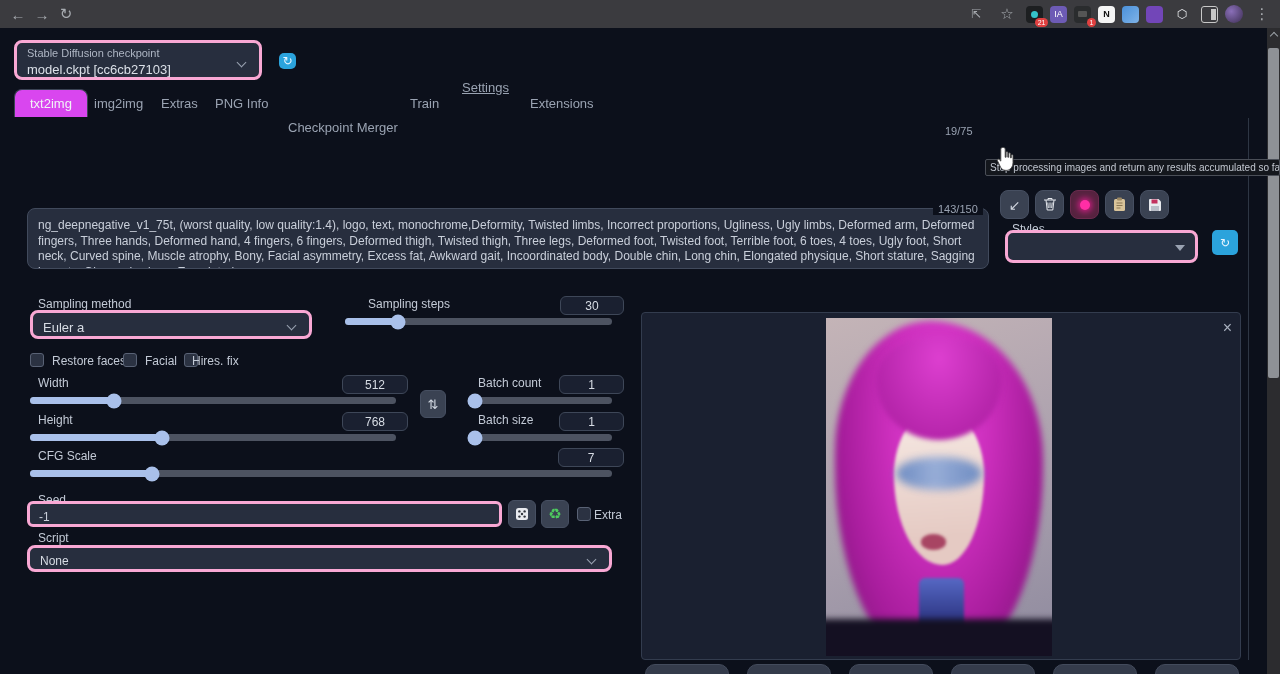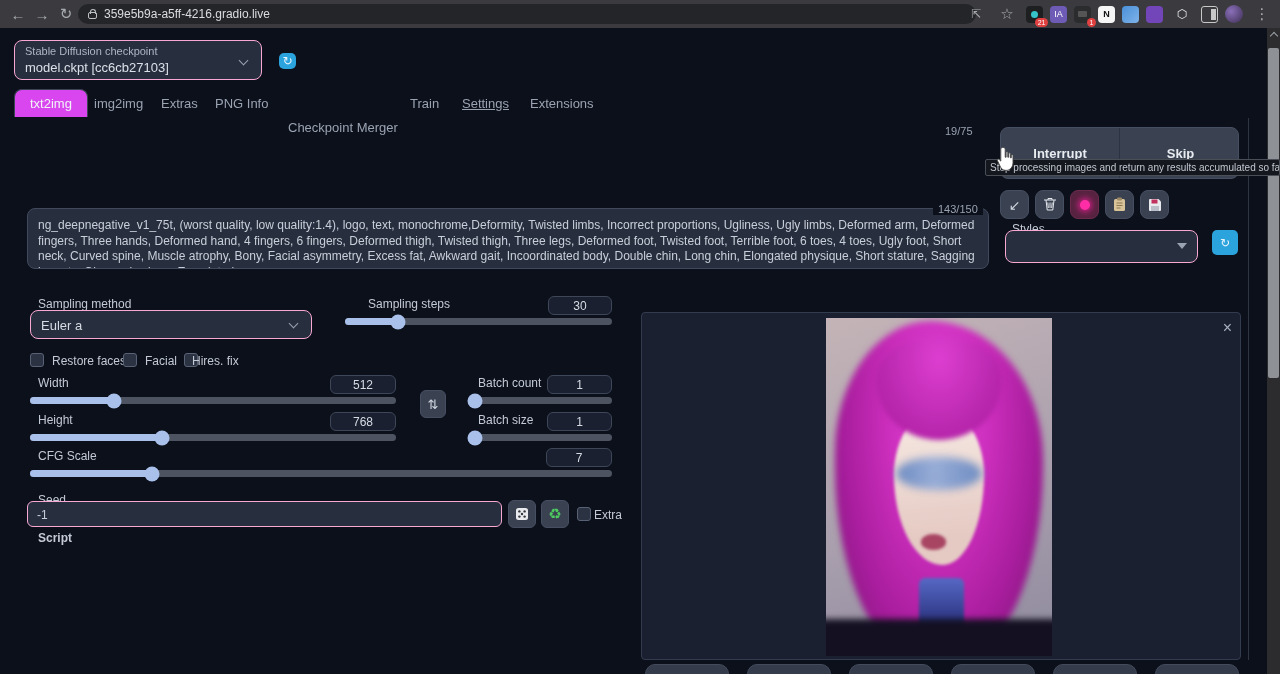--- a/index.html
+++ b/index.html
@@ -14,22 +14,22 @@
   .url-text { color:#dadce0; font-size:12px; }
   .lock { width:9px; height:7px; border:1.2px solid #bdc1c6; border-radius:2px; position:relative; margin-top:3px; }
   .lock:before { content:""; position:absolute; left:1.2px; top:-4px; width:4px; height:4px; border:1.2px solid #bdc1c6; border-bottom:none; border-radius:3px 3px 0 0; }
   .chrome-right { position:absolute; right:6px; top:0; height:28px; display:flex; align-items:center; gap:7px; }
   .ext { width:17px; height:17px; border-radius:4px; display:flex; align-items:center; justify-content:center; font-size:9px; color:#fff; position:relative; }
   .badge { position:absolute; right:-5px; bottom:-4px; background:#e04040; color:#fff; font-size:7px; border-radius:5px; padding:0 2.5px; line-height:9px; }
   .avatar { width:18px; height:18px; border-radius:50%; background:radial-gradient(circle at 35% 35%, #8a6fb8, #3c2e52); }
 
   
   .label { position:absolute; font-size:12px; color:#c3cad6; }
-  .box { position:absolute; background:#272e3e; border:1px solid #f9a8d4; border-radius:8px; }
-  .valbox { position:absolute; background:#1a2030; border:1px solid #3e4758; border-radius:6px; color:#d7dce4; font-size:12px; display:flex; align-items:center; justify-content:center; }
+  .box { position:absolute; background:#272e3e; border:3px solid #f9a8d4; border-radius:8px; }
+  .valbox { position:absolute; background:#1a2030; border:1px solid #3e4758; border-radius:6px; color:#d7dce4; font-size:12px; display:flex; align-items:center; justify-content:center;margin-left:12px; }
   .chev { width:7px; height:7px; border-right:1.6px solid #9aa3b2; border-bottom:1.6px solid #9aa3b2; transform:rotate(45deg); }
   .track { position:absolute; height:7px; background:#4d5361; border-radius:4px; }
   .fill { height:100%; background:#a9c0ea; border-radius:4px; }
   .handle { position:absolute; top:50%; width:15px; height:15px; background:#a9c0ea; border-radius:50%; transform:translate(-50%,-50%); }
   .cb { position:absolute; width:14px; height:14px; background:#2b3242; border:1px solid #596275; border-radius:3px; }
   .refresh-btn { position:absolute; background:#2ba3dc; border-radius:5px; color:#eaf6ff; display:flex; align-items:center; justify-content:center; font-size:12px; }
   .tool-btn { position:absolute; width:29px; height:29px; background:#3a4252; border:1px solid #464f61; border-radius:8px; display:flex; align-items:center; justify-content:center; }
   .counter { position:absolute; font-size:11px; color:#9aa3b2; background:#0c101b; padding:0 5px; z-index:3; }
 
   textarea.prompt-area { position:absolute; background:#272e3e; border:1px solid #414a5c; border-radius:8px; color:#c9cfda; font-size:12px; line-height:15px; padding:9px 10px; resize:none; outline:none; font-family:"Liberation Sans","DejaVu Sans",sans-serif; overflow:hidden; }
@@ -67,24 +67,20 @@
 </style>
 </head>
 <body>
 
 <div id="app">
 
   <div class="chrome">
     <span class="nav-ico" style="margin-left:6px">←</span>
     <span class="nav-ico">→</span>
     <span class="nav-ico">↻</span>
-    <div class="url-pill">
-      <span class="lock"></span>
-      <span class="url-text">359e5b9a-a5ff-4216.gradio.live</span>
-    </div>
     <div class="chrome-right">
       <span class="nav-ico" style="font-size:12px">⇱</span>
       <span class="nav-ico">☆</span>
       <span class="ext" style="background:#1d1f21">
         <span style="width:7px;height:7px;border-radius:50%;background:#35c3c9;display:block"></span>
         <span class="badge">21</span>
       </span>
       <span class="ext" style="background:#6d5bb5">IA</span>
       <span class="ext" style="background:#2a2c2e">
         <span style="width:9px;height:6px;background:#555;border-radius:1px;display:block"></span>
@@ -108,32 +104,28 @@
     <span class="chev" style="position:absolute;right:14px;top:16px"></span>
   </div>
   <div class="refresh-btn" style="left:279px; top:53px; width:17px; height:16px;">↻</div>
 
   <div class="tab active" style="left:14px;">txt2img</div>
   <div class="tab" style="left:94px; top:96px;">img2img</div>
   <div class="tab" style="left:161px; top:96px;">Extras</div>
   <div class="tab" style="left:215px; top:96px;">PNG Info</div>
   <div class="tab" style="left:288px; top:96px;margin-top:24px;">Checkpoint Merger</div>
   <div class="tab" style="left:410px; top:96px;">Train</div>
-  <div class="tab" style="left:462px; top:96px;text-decoration:underline;">Settings</div>
+  <div class="tab" style="left:462px; top:80px;text-decoration:underline;">Settings</div>
   <div class="tab" style="left:530px; top:96px;">Extensions</div>
 
   <span class="counter" style="left:940px; top:125px;">19/75</span>
 
   <span class="counter" style="left:933px; top:203px;">143/150</span>
   <textarea class="prompt-area" style="left: 27px; top: 208px; width: 962px; height: 61px; line-height: 15.5px;" readonly="">ng_deepnegative_v1_75t, (worst quality, low quality:1.4), logo, text, monochrome,Deformity, Twisted limbs, Incorrect proportions, Ugliness, Ugly limbs, Deformed arm, Deformed fingers, Three hands, Deformed hand, 4 fingers, 6 fingers, Deformed thigh, Twisted thigh, Three legs, Deformed foot, Twisted foot, Terrible foot, 6 toes, 4 toes, Ugly foot, Short neck, Curved spine, Muscle atrophy, Bony, Facial asymmetry, Excess fat, Awkward gait, Incoordinated body, Double chin, Long chin, Elongated physique, Short stature, Sagging breasts, Obese physique, Emaciated,</textarea>
 
-  <div style="position:absolute; left:1000px; top:127px; width:239px; height:52px; background:#3a4252; border:1px solid #464f61; border-radius:8px;">
-    <div class="halfbtn" style="left:0; width:119px; border-right:1px solid #2c3342;">Interrupt</div>
-    <div class="halfbtn" style="left:120px; width:119px;">Skip</div>
-  </div>
   <div class="tooltip">Stop processing images and return any results accumulated so far.</div>
 
   <div class="tool-btn" style="left:1000px; top:190px;">
     <span style="color:#d0d5de;font-size:14px">↙</span>
   </div>
   <div class="tool-btn" style="left:1035px; top:190px;">
     <svg width="14" height="15" viewBox="0 0 14 15">
         <path d="M1 3h12M3 3l1.2 10h5.6L11 3M5 3V1.5h4V3M4.8 5.5l.5 5.5M9.2 5.5l-.5 5.5M7 5.5v5.5" stroke="#e6e9ee" stroke-width="1" fill="none"></path>
       </svg>
   </div>
@@ -234,21 +226,25 @@
         <circle cx="4.4" cy="9.6" r="1.2" fill="#30343c"></circle>
         <circle cx="9.6" cy="9.6" r="1.2" fill="#30343c"></circle>
       </svg>
   </div>
   <div style="position:absolute; left:541px; top:500px; width:28px; height:28px; background:#3a4252; border:1px solid #464f61; border-radius:6px; display:flex; align-items:center; justify-content:center;">
     <span style="color:#4ecb5f; font-size:15px;">♻</span>
   </div>
   <span class="cb" style="left:577px; top:507px;"></span>
   <div class="label" style="left:594px; top:508px;">Extra</div>
 
-  <div class="label" style="left:38px; top:531px;font-weight:bold;">Script</div>
+  <div class="label" style="left:38px; top:531px;">Script</div>
+  <div class="box" style="left:27px; top:545px; width:585px; height:27px;">
+    <span style="position:absolute;left:10px;top:6px;font-size:12px;color:#d7dce4">None</span>
+    <span class="chev" style="position:absolute;right:14px;top:8px"></span>
+  </div>
 
 
   <div class="img-panel">
     <div class="gen-img">
       <div class="hair"></div>
       <div class="face"></div>
       <div class="bangs"></div>
       <div class="eyeshadow"></div>
       <div class="lips"></div>
       <div class="neck-device"></div>

